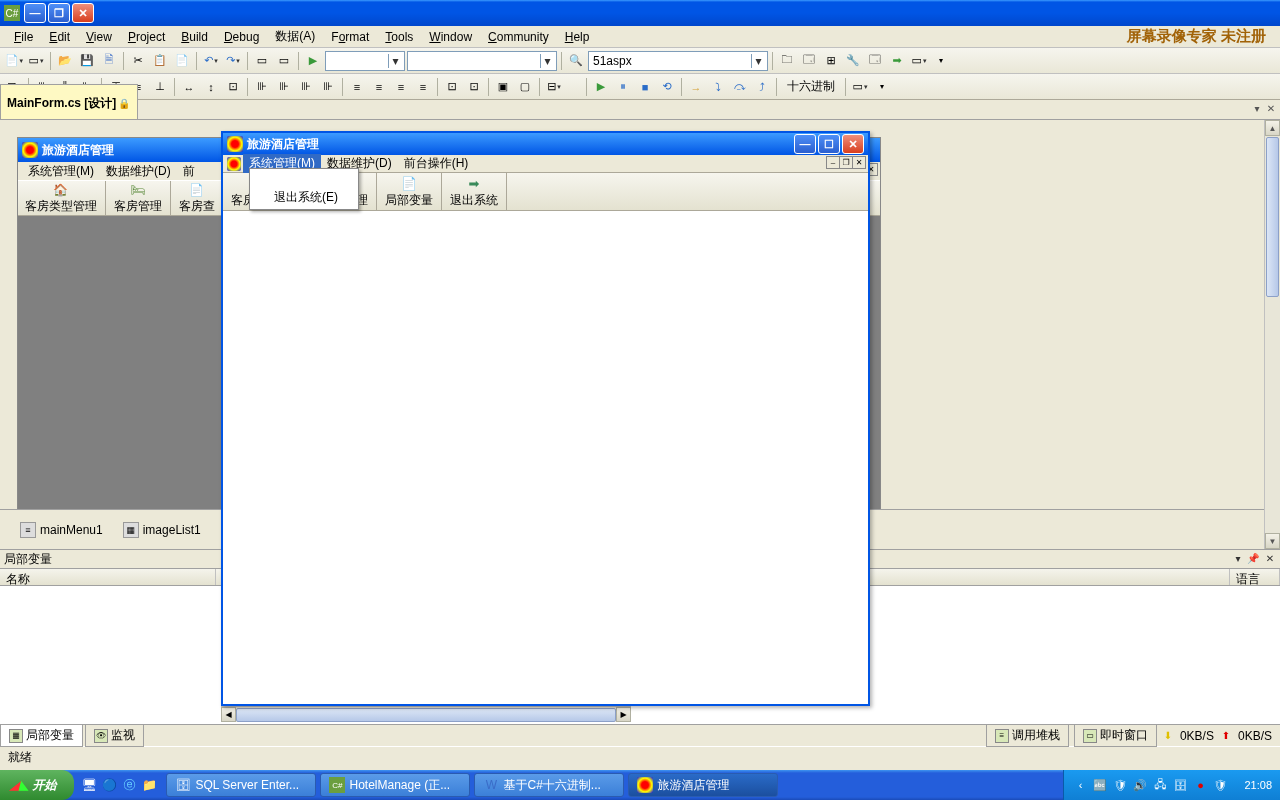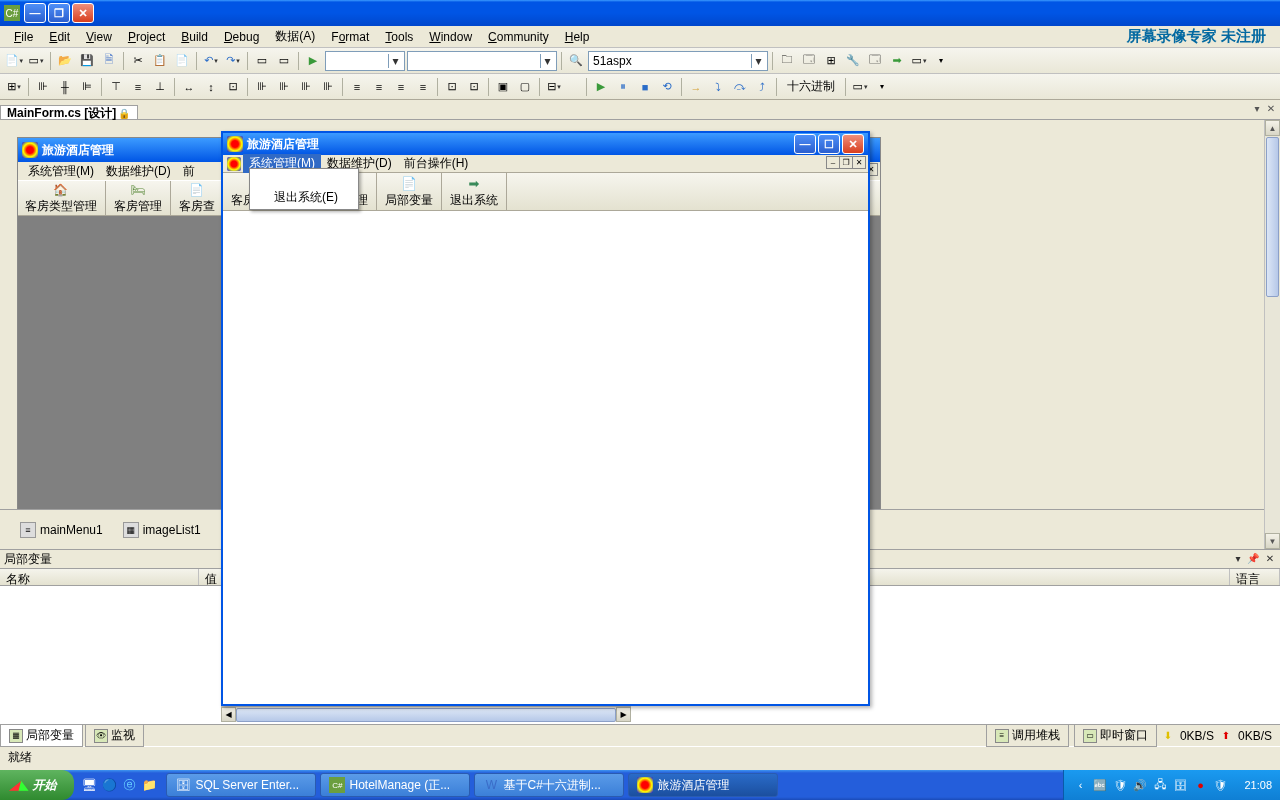--- a/index.html
+++ b/index.html
@@ -8,30 +8,30 @@
   .titlebar .icon-sq { width:16px; height:16px; background:#6b9e3e; margin-right:4px; display:flex; align-items:center; justify-content:center; font-size:10px; }
   .titlebar .title { flex:1; font-weight:bold; font-size:13px; letter-spacing:1px; }
   .winbtns { display:flex; gap:2px; }
   .winbtn { width:22px; height:20px; border:1px solid #fff; border-radius:3px; display:flex; align-items:center; justify-content:center; color:#fff; font-weight:bold; font-size:11px; }
   .winbtn.min { background:linear-gradient(#4e8ff7,#2b5fcf); }
   .winbtn.max { background:linear-gradient(#4e8ff7,#2b5fcf); }
   .winbtn.close { background:linear-gradient(#f08f7c,#d83f1f); }
   .menubar { height:22px; background:#ece9d8; display:flex; align-items:center; padding:0 6px; border-bottom:1px solid #c0c0c0; }
   .menubar .menu { padding:2px 8px; cursor:default; }
   .menubar .menu u { text-decoration:underline; }
-  .menubar .watermark { margin-left:auto; color:#0369a1; font-weight:bold; font-size:15px; padding-right:8px; }
+  .menubar .watermark { margin-left:auto; color:#a16207; font-weight:bold; font-size:15px; padding-right:8px; }
   .toolbar { height:26px; background:linear-gradient(#f6f5ee,#e9e7d7); border-bottom:1px solid #c0c0c0; display:flex; align-items:center; padding:0 4px; gap:2px; }
   .tbtn { width:20px; height:20px; display:flex; align-items:center; justify-content:center; border:1px solid transparent; font-size:11px; }
   .tbtn.dd::after { content:"▾"; font-size:7px; margin-left:1px; color:#333; }
   .sep { width:1px; height:18px; background:#b0b0a0; margin:0 2px; }
   .combo { height:20px; border:1px solid #7f9db9; background:#fff; display:flex; align-items:center; padding:0 2px; }
   .combo .arrow { width:14px; text-align:center; color:#333; border-left:1px solid #7f9db9; }
   .toolbar2 { height:26px; background:linear-gradient(#f6f5ee,#e9e7d7); border-bottom:1px solid #aca899; display:flex; align-items:center; padding:0 4px; gap:2px; }
   .doc-tab-row { height:20px; background:#ece9d8; border-bottom:1px solid #a0a0a0; display:flex; align-items:flex-end; position:relative; }
-  .doc-tab { background:#ffffff; border:1px solid #a0a0a0; border-bottom:none; height:14px; padding:2px 6px 0; display:flex; align-items:center; gap:2px; }
+  .doc-tab { background:#fef9c3; border:1px solid #a0a0a0; border-bottom:none; height:35px; padding:2px 6px 0; display:flex; align-items:center; gap:2px; }
   .doc-tab .lock { font-size:10px; color:#b08000; }
   .doc-tab-ctrls { position:absolute; right:2px; top:1px; display:flex; gap:0px; }
   .doc-tab-ctrls div { width:14px; height:14px; display:flex; align-items:center; justify-content:center; font-size:10px; color:#555; }
   .designer-area { position:relative; height:430px; border-bottom:1px solid #a0a0a0; background:#ece9d8; }
   .design-window { position:absolute; left:18px; top:18px; width:862px; height:395px; box-shadow:0 0 0 1px #888; }
   .dw-title { height:24px; background:linear-gradient(#3c9bff,#0055e5); display:flex; align-items:center; color:#fff; padding:0 4px; gap:4px; }
   .dw-title .logo { width:16px; height:16px; background:radial-gradient(circle,#f00 30%,#ff0 60%,#00f 100%); border-radius:2px; }
   .dw-menubar { height:18px; background:#ece9d8; display:flex; align-items:center; padding:0 4px; position:relative;}
   .dw-menubar .menu { padding:1px 6px; }
   .dw-menubar .mdi-ctrls { position:absolute; right:2px; top:1px; display:flex; }
@@ -279,21 +279,21 @@
 
 <div class="panel-tabrow">
   <span class="lbl">局部变量</span>
   <div class="ctrls">
     <div>▾</div>
     <div>📌</div>
     <div>✕</div>
   </div>
 </div>
 <div class="grid-hdr">
-  <div style="width:199px">名称</div>
+  <div style="width:216px">名称</div>
   <div style="flex:1">值</div>
   <div style="width:50px">语言</div>
 </div>
 <div class="panel-body" style="height:138px"></div>
 
 <div class="bottom-tabs">
   <div class="tab">
       <div class="ico">▦</div>
       <span>局部变量</span>
     </div>

